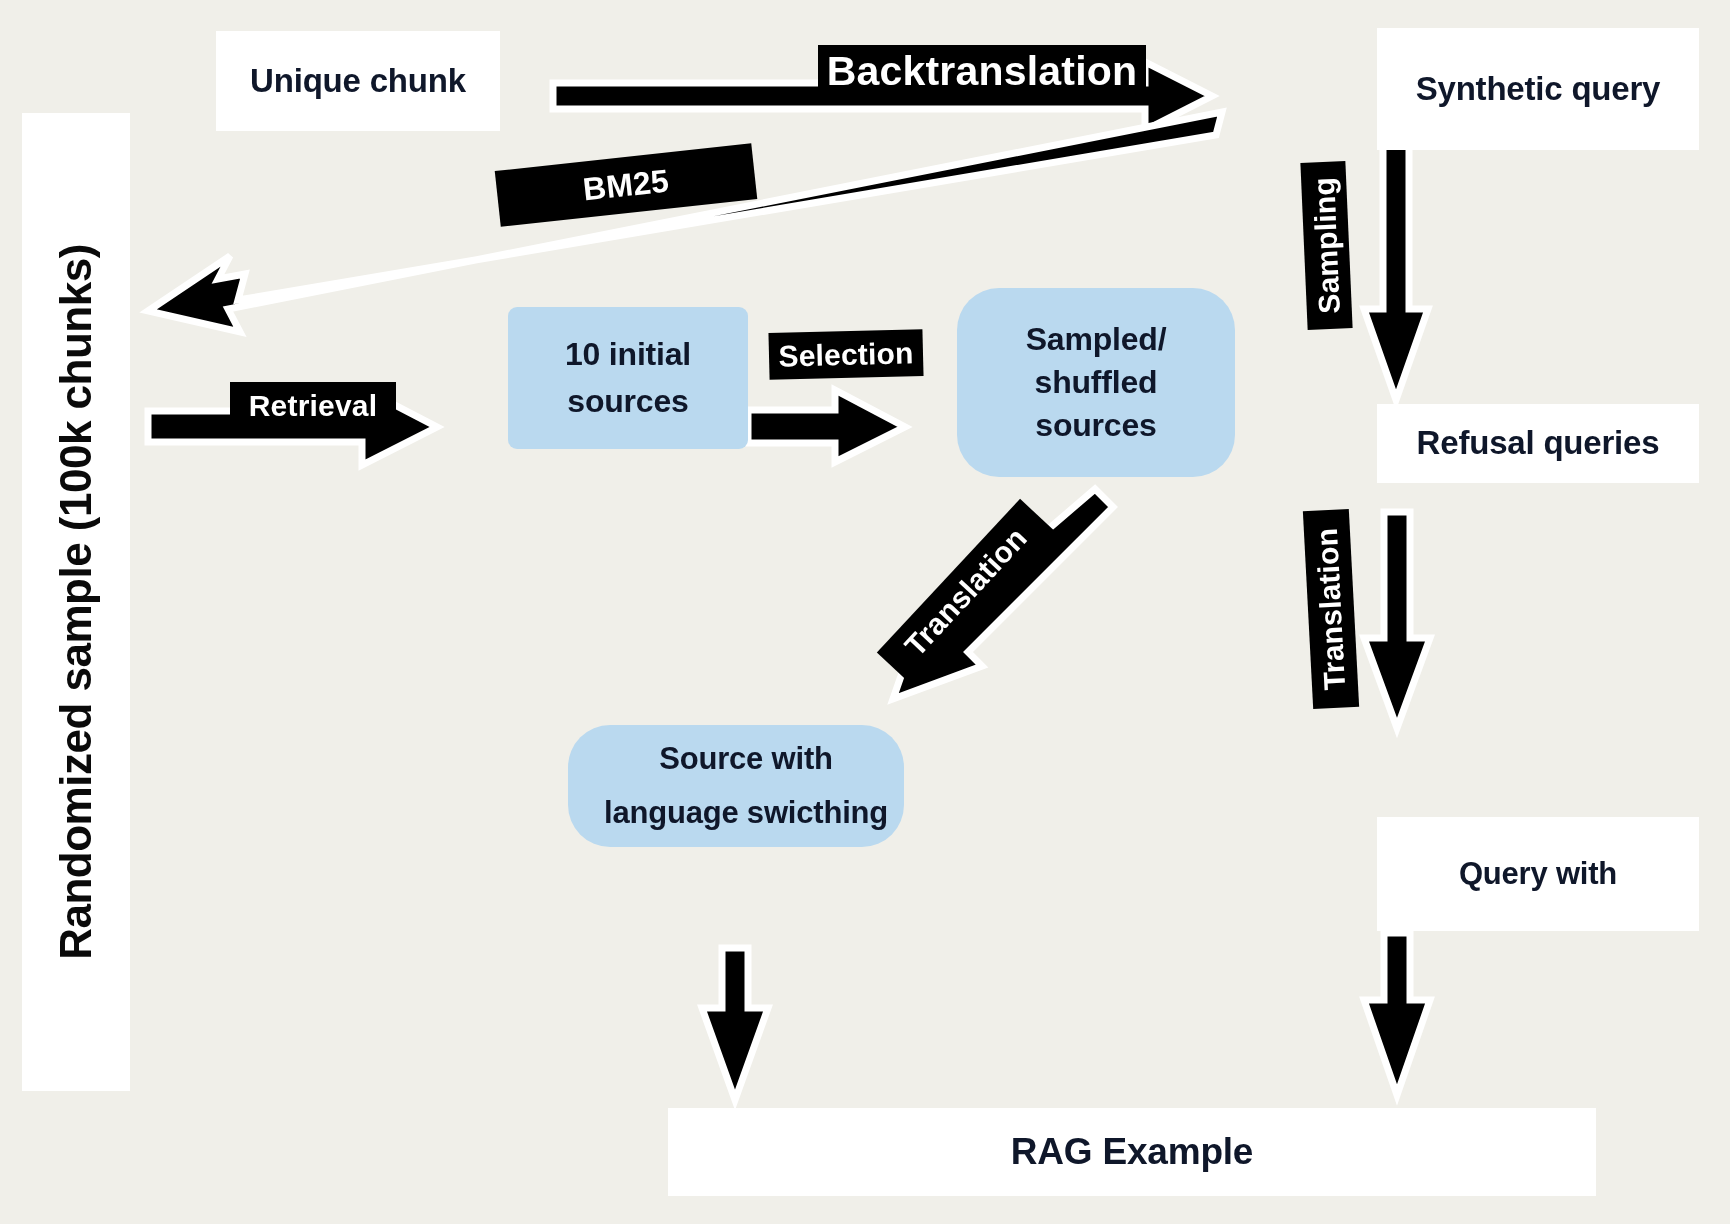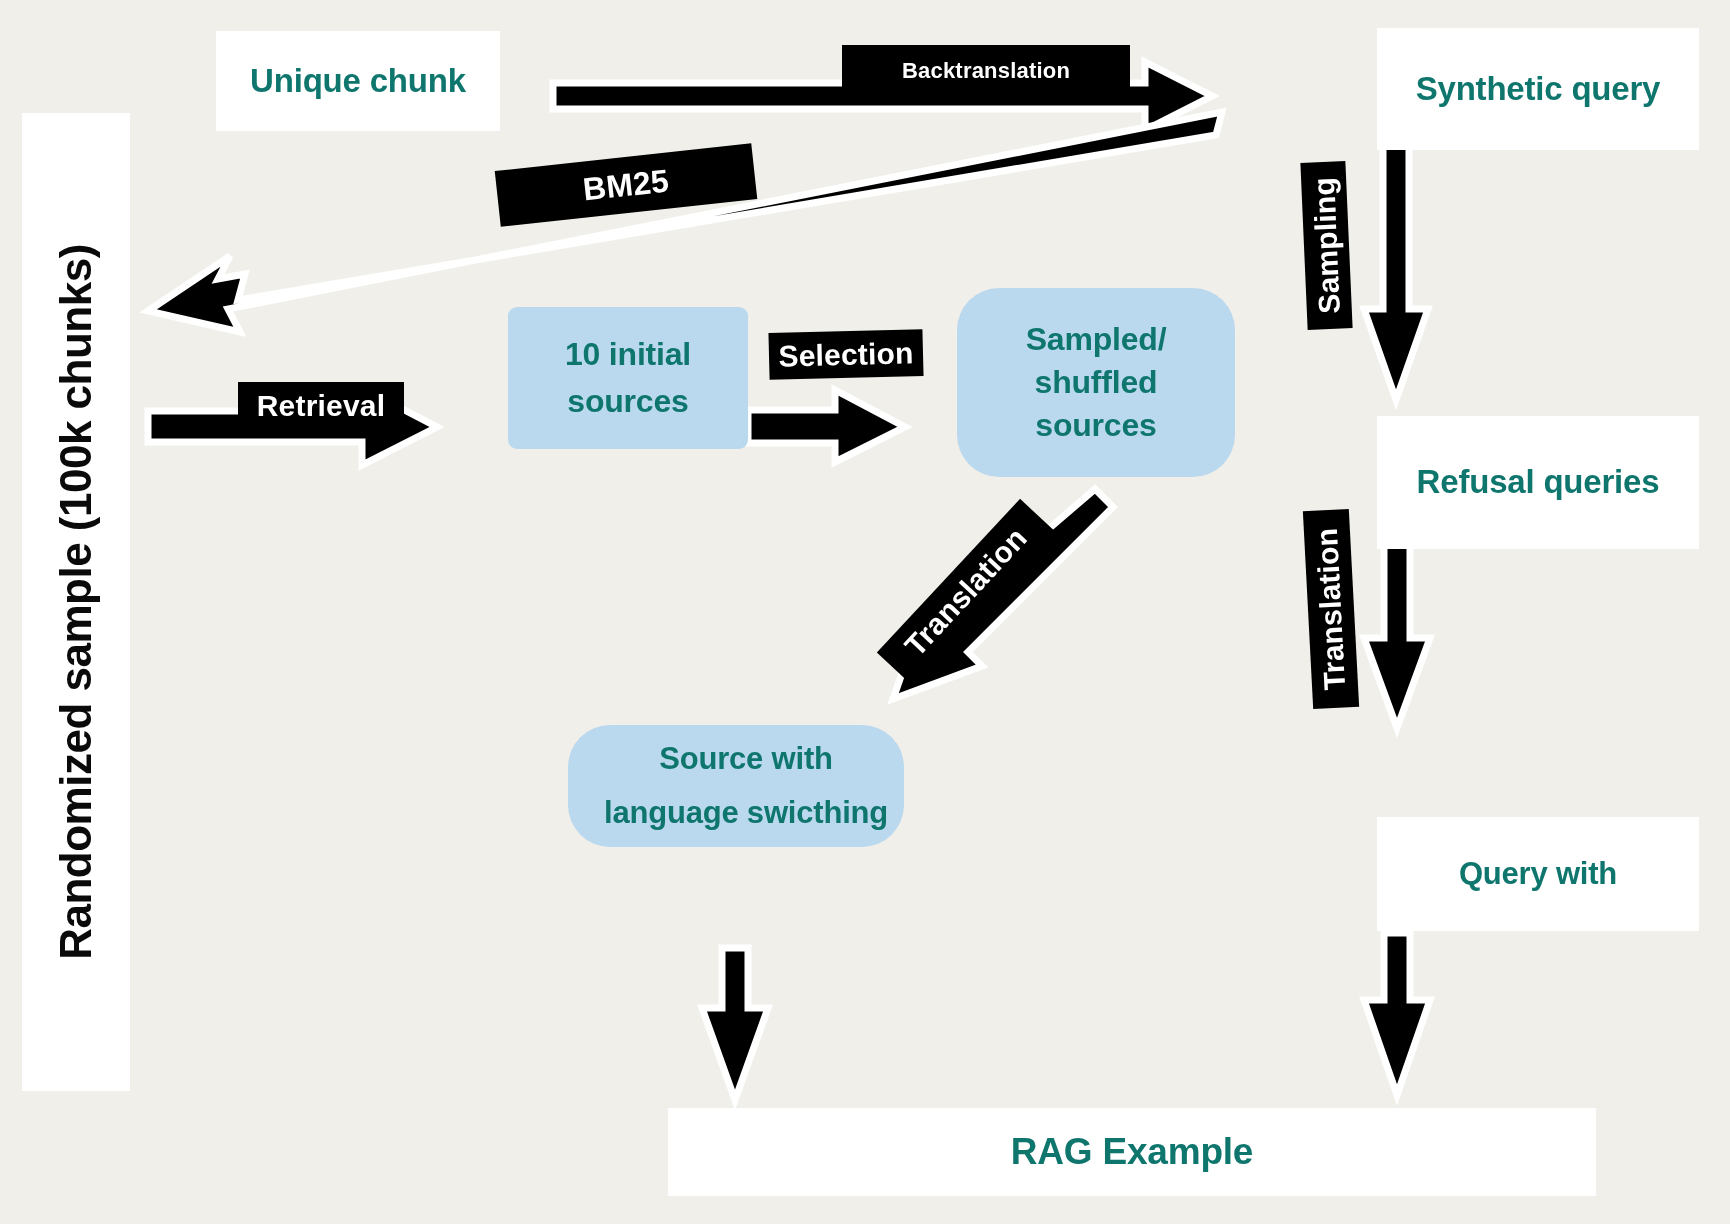--- a/index.html
+++ b/index.html
@@ -17,21 +17,21 @@
   }
 
   
   .node {
     position: absolute;
     display: flex;
     align-items: center;
     justify-content: center;
     text-align: center;
     font-weight: bold;
-    color: #0f766e;
+    color: #0f172a;
     line-height: 1.22;
     letter-spacing: -0.2px;
     box-sizing: border-box;
   }
   .node.white { background: #ffffff; }
   .node.blue  { background: #bad9ef; border-radius: 42px; }
 
   
   .chip {
     position: absolute;
@@ -112,21 +112,21 @@
   </div>
 
   <div class="node white" style="left:216px; top:31px; width:284px; height:100px; font-size:33px; z-index:4;">
     <span>Unique chunk</span>
   </div>
 
   <div class="node white" style="left:1377px; top:28px; width:322px; height:122px; font-size:33px; z-index:4;">
     <span>Synthetic query</span>
   </div>
 
-  <div class="node white" style="left:1377px; top:404px; width:322px; height:133px; font-size:33px; z-index:4;margin-top:12px;">
+  <div class="node white" style="left:1377px; top:404px; width:322px; height:79px; font-size:33px; z-index:4;">
     <span>Refusal queries</span>
   </div>
 
   <div class="node white" style="left:1377px; top:817px; width:322px; height:114px; font-size:31px; z-index:4; flex-direction:column; gap:20px;">
     <span>Query with</span>
   </div>
 
   <div class="node blue" style="left:508px; top:307px; width:240px; height:142px; font-size:32px; z-index:4; flex-direction:column; gap:8px;border-radius:9px;">
     <span>10 initial</span>
     <span>sources</span>
@@ -140,29 +140,29 @@
 
   <div class="node blue" style="left:568px; top:725px; width:336px; height:122px; font-size:31px; z-index:4; flex-direction:column; gap:16px;padding-left:20px;">
     <span>Source with</span>
     <span>language swicthing</span>
   </div>
 
   <div class="node white" style="left:668px; top:1108px; width:928px; height:88px; font-size:37px; z-index:4;">
     <span>RAG Example</span>
   </div>
 
-  <div class="chip" style="left:818px; top:45px; width:288px; height:52px; font-size:22px;margin-left:24px;">
+  <div class="chip" style="left:818px; top:45px; width:328px; height:52px; font-size:41px;">
     <span>Backtranslation</span>
   </div>
 
   <div class="chip" style="left:497px; top:157px; width:258px; height:56px; font-size:32px; transform: rotate(-6.2deg); transform-origin:center center;">
     <span>BM25</span>
   </div>
 
-  <div class="chip" style="left:238px; top:382px; width:166px; height:47px; font-size:30px;">
+  <div class="chip" style="left:230px; top:382px; width:166px; height:47px; font-size:30px;">
     <span>Retrieval</span>
   </div>
 
   <div class="chip" style="left:769px; top:331px; width:154px; height:47px; font-size:30px; transform: rotate(-1.4deg); transform-origin:center center;">
     <span>Selection</span>
   </div>
 
   <div class="chip" style="left:1243px; top:223px; width:167px; height:45px; font-size:30px; transform: rotate(-92.5deg); transform-origin:center center;">
     <span>Sampling</span>
   </div>

